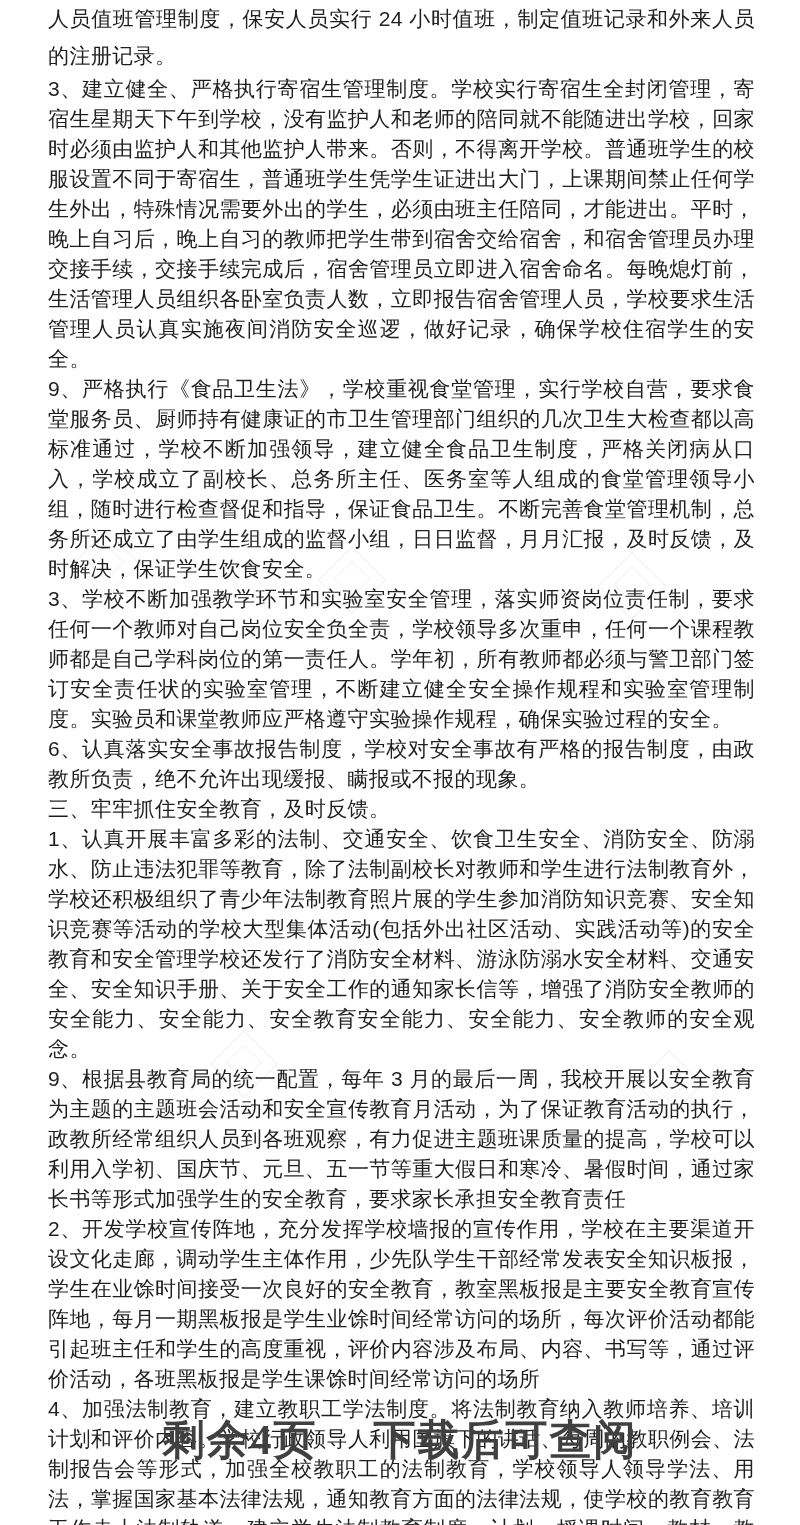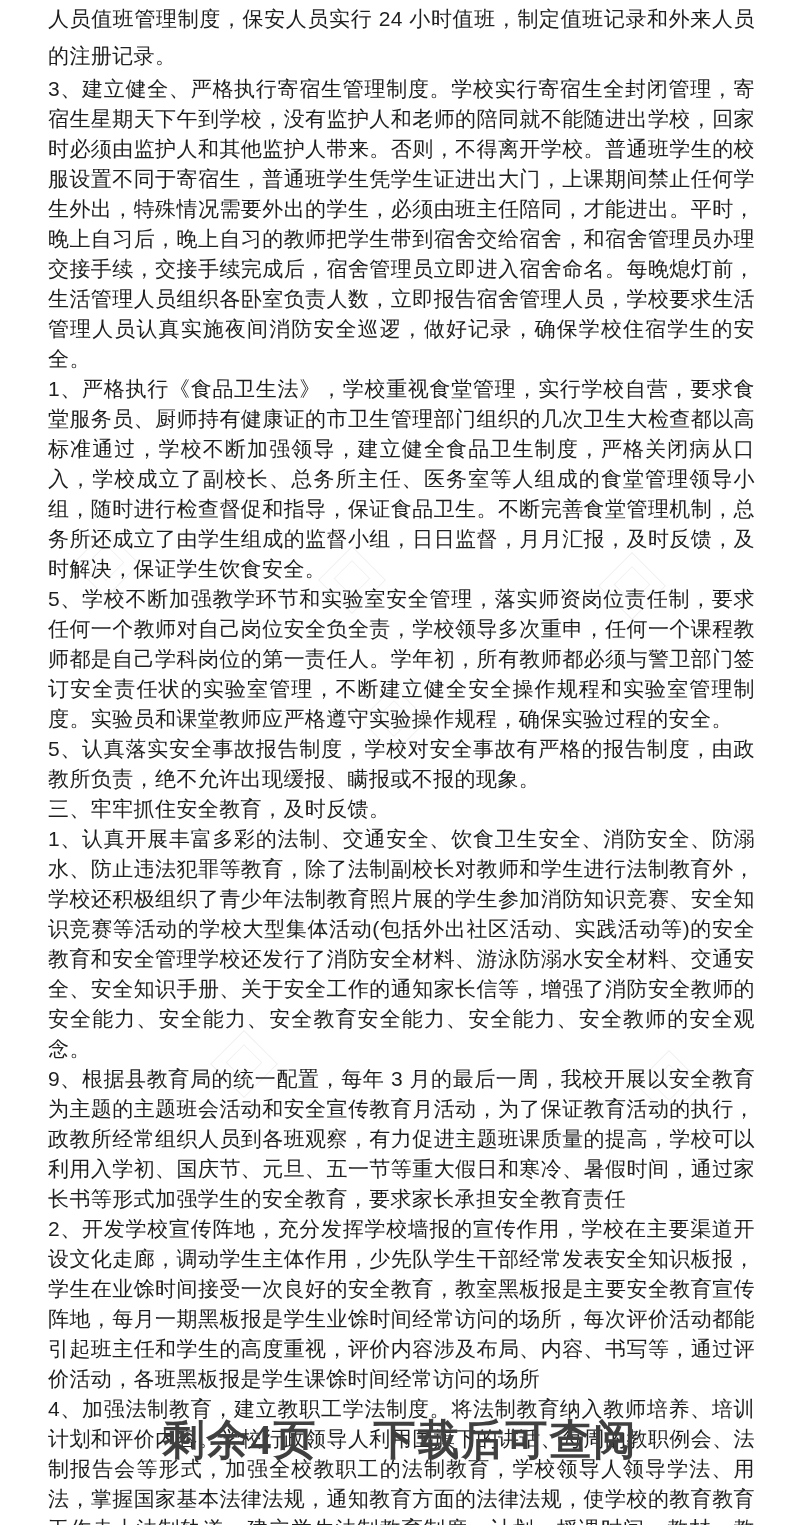--- a/index.html
+++ b/index.html
@@ -86,25 +86,25 @@
   <div class="wm" style="left:370px; top:696px;"></div>
   <div class="wm" style="left:220px; top:1040px;"></div>
   <div class="wm" style="left:645px; top:1060px;"></div>
 
   <div class="text-col doc-text">
 
     <p class="para lead">人员值班管理制度，保安人员实行 24 小时值班，制定值班记录和外来人员的注册记录。</p>
 
     <p class="para first-body">3、建立健全、严格执行寄宿生管理制度。学校实行寄宿生全封闭管理，寄宿生星期天下午到学校，没有监护人和老师的陪同就不能随进出学校，回家时必须由监护人和其他监护人带来。否则，不得离开学校。普通班学生的校服设置不同于寄宿生，普通班学生凭学生证进出大门，上课期间禁止任何学生外出，特殊情况需要外出的学生，必须由班主任陪同，才能进出。平时，晚上自习后，晚上自习的教师把学生带到宿舍交给宿舍，和宿舍管理员办理交接手续，交接手续完成后，宿舍管理员立即进入宿舍命名。每晚熄灯前，生活管理人员组织各卧室负责人数，立即报告宿舍管理人员，学校要求生活管理人员认真实施夜间消防安全巡逻，做好记录，确保学校住宿学生的安全。</p>
 
-    <p class="para">1、严格执行《食品卫生法》，学校重视食堂管理，实行学校自营，要求食堂服务员、厨师持有健康证的市卫生管理部门组织的几次卫生大检查都以高标准通过，学校不断加强领导，建立健全食品卫生制度，严格关闭病从口入，学校成立了副校长、总务所主任、医务室等人组成的食堂管理领导小组，随时进行检查督促和指导，保证食品卫生。不断完善食堂管理机制，总务所还成立了由学生组成的监督小组，日日监督，月月汇报，及时反馈，及时解决，保证学生饮食安全。</p>
+    <p class="para">9、严格执行《食品卫生法》，学校重视食堂管理，实行学校自营，要求食堂服务员、厨师持有健康证的市卫生管理部门组织的几次卫生大检查都以高标准通过，学校不断加强领导，建立健全食品卫生制度，严格关闭病从口入，学校成立了副校长、总务所主任、医务室等人组成的食堂管理领导小组，随时进行检查督促和指导，保证食品卫生。不断完善食堂管理机制，总务所还成立了由学生组成的监督小组，日日监督，月月汇报，及时反馈，及时解决，保证学生饮食安全。</p>
 
-    <p class="para">5、学校不断加强教学环节和实验室安全管理，落实师资岗位责任制，要求任何一个教师对自己岗位安全负全责，学校领导多次重申，任何一个课程教师都是自己学科岗位的第一责任人。学年初，所有教师都必须与警卫部门签订安全责任状的实验室管理，不断建立健全安全操作规程和实验室管理制度。实验员和课堂教师应严格遵守实验操作规程，确保实验过程的安全。</p>
+    <p class="para">3、学校不断加强教学环节和实验室安全管理，落实师资岗位责任制，要求任何一个教师对自己岗位安全负全责，学校领导多次重申，任何一个课程教师都是自己学科岗位的第一责任人。学年初，所有教师都必须与警卫部门签订安全责任状的实验室管理，不断建立健全安全操作规程和实验室管理制度。实验员和课堂教师应严格遵守实验操作规程，确保实验过程的安全。</p>
 
-    <p class="para">5、认真落实安全事故报告制度，学校对安全事故有严格的报告制度，由政教所负责，绝不允许出现缓报、瞒报或不报的现象。</p>
+    <p class="para">6、认真落实安全事故报告制度，学校对安全事故有严格的报告制度，由政教所负责，绝不允许出现缓报、瞒报或不报的现象。</p>
 
     <p class="para section-gap">三、牢牢抓住安全教育，及时反馈。</p>
 
     <p class="para">1、认真开展丰富多彩的法制、交通安全、饮食卫生安全、消防安全、防溺水、防止违法犯罪等教育，除了法制副校长对教师和学生进行法制教育外，学校还积极组织了青少年法制教育照片展的学生参加消防知识竞赛、安全知识竞赛等活动的学校大型集体活动(包括外出社区活动、实践活动等)的安全教育和安全管理学校还发行了消防安全材料、游泳防溺水安全材料、交通安全、安全知识手册、关于安全工作的通知家长信等，增强了消防安全教师的安全能力、安全能力、安全教育安全能力、安全能力、安全教师的安全观念。</p>
 
     <p class="para">9、根据县教育局的统一配置，每年 3 月的最后一周，我校开展以安全教育为主题的主题班会活动和安全宣传教育月活动，为了保证教育活动的执行，政教所经常组织人员到各班观察，有力促进主题班课质量的提高，学校可以利用入学初、国庆节、元旦、五一节等重大假日和寒冷、暑假时间，通过家长书等形式加强学生的安全教育，要求家长承担安全教育责任</p>
 
     <p class="para">2、开发学校宣传阵地，充分发挥学校墙报的宣传作用，学校在主要渠道开设文化走廊，调动学生主体作用，少先队学生干部经常发表安全知识板报，学生在业馀时间接受一次良好的安全教育，教室黑板报是主要安全教育宣传阵地，每月一期黑板报是学生业馀时间经常访问的场所，每次评价活动都能引起班主任和学生的高度重视，评价内容涉及布局、内容、书写等，通过评价活动，各班黑板报是学生课馀时间经常访问的场所</p>
 
     <p class="para">4、加强法制教育，建立教职工学法制度。将法制教育纳入教师培养、培训计划和评价内容。学校行政领导人利用国旗下的讲话、每周的教职例会、法制报告会等形式，加强全校教职工的法制教育，学校领导人领导学法、用法，掌握国家基本法律法规，通知教育方面的法律法规，使学校的教育教育工作走上法制轨道，建立学生法制教育制度。计划、授课时间、教材、教师、效果五项实施。法制宣传形式多样，每周一国旗下的讲话、每周一次的班会课、教室黑板报、学校墙报、每学期一次或两次法制讲座、法律知识竞赛或法制征文比赛等，这些都</p>

